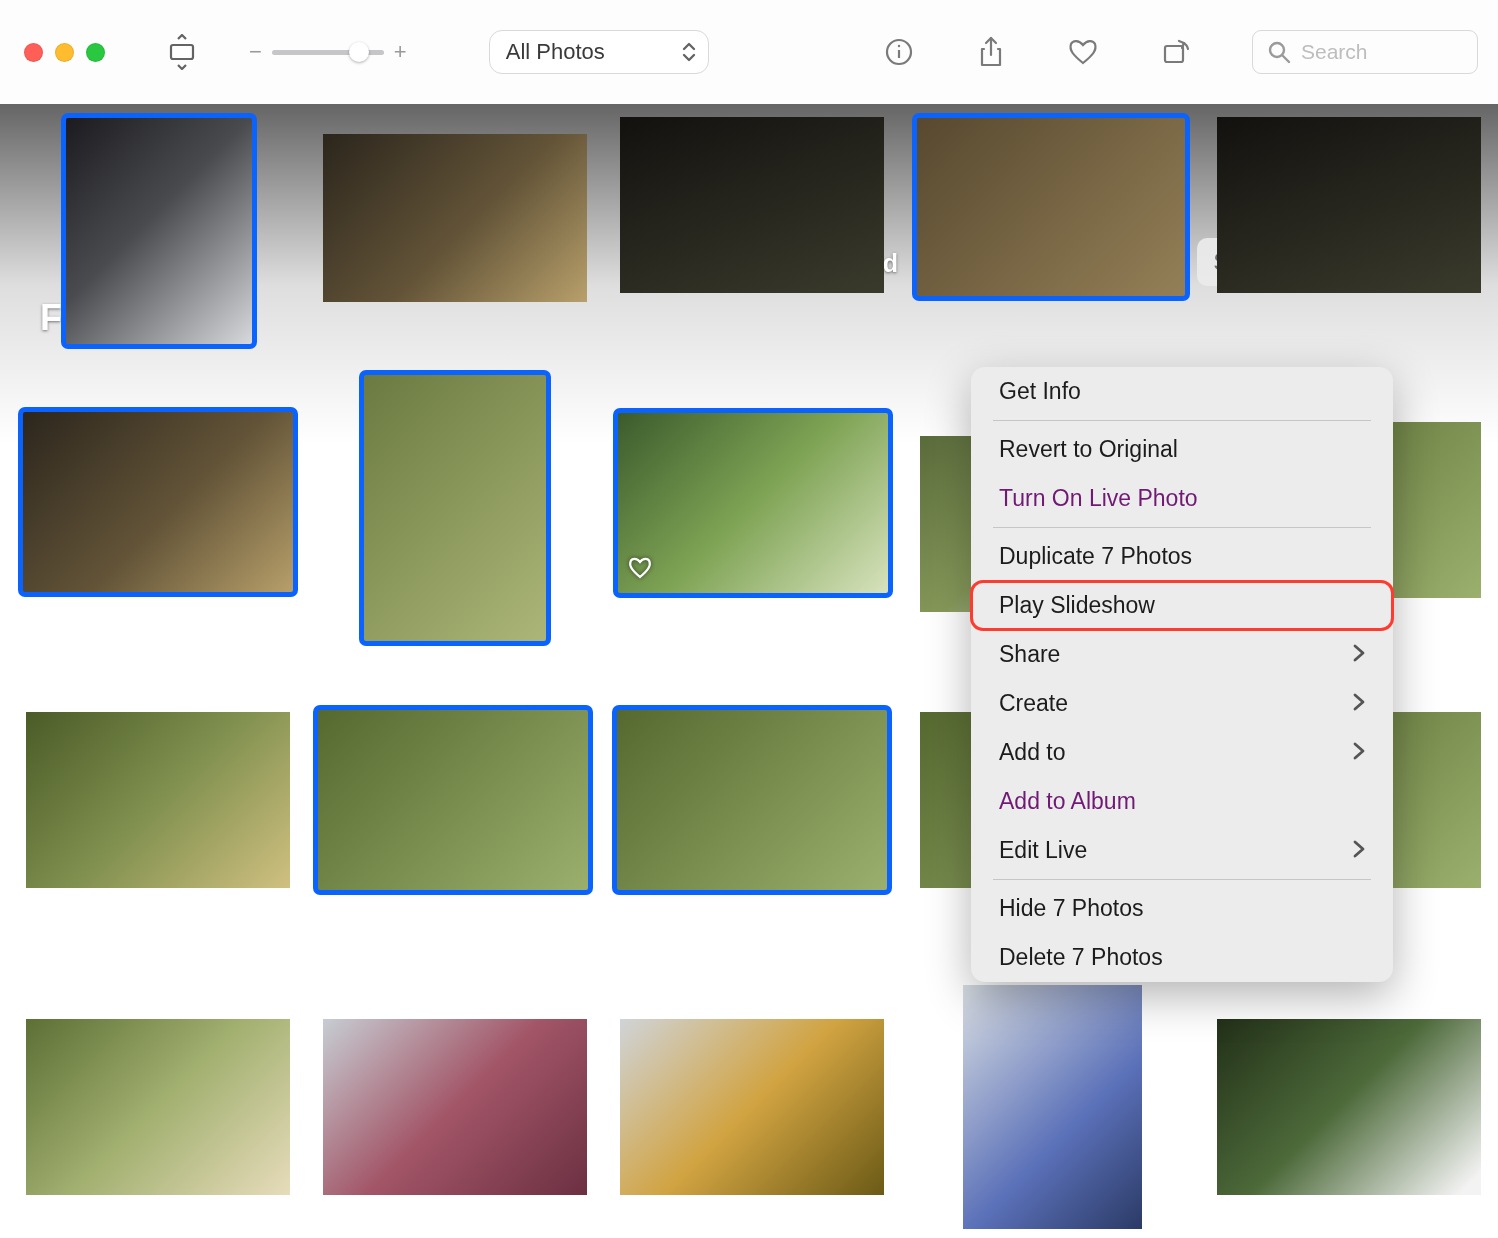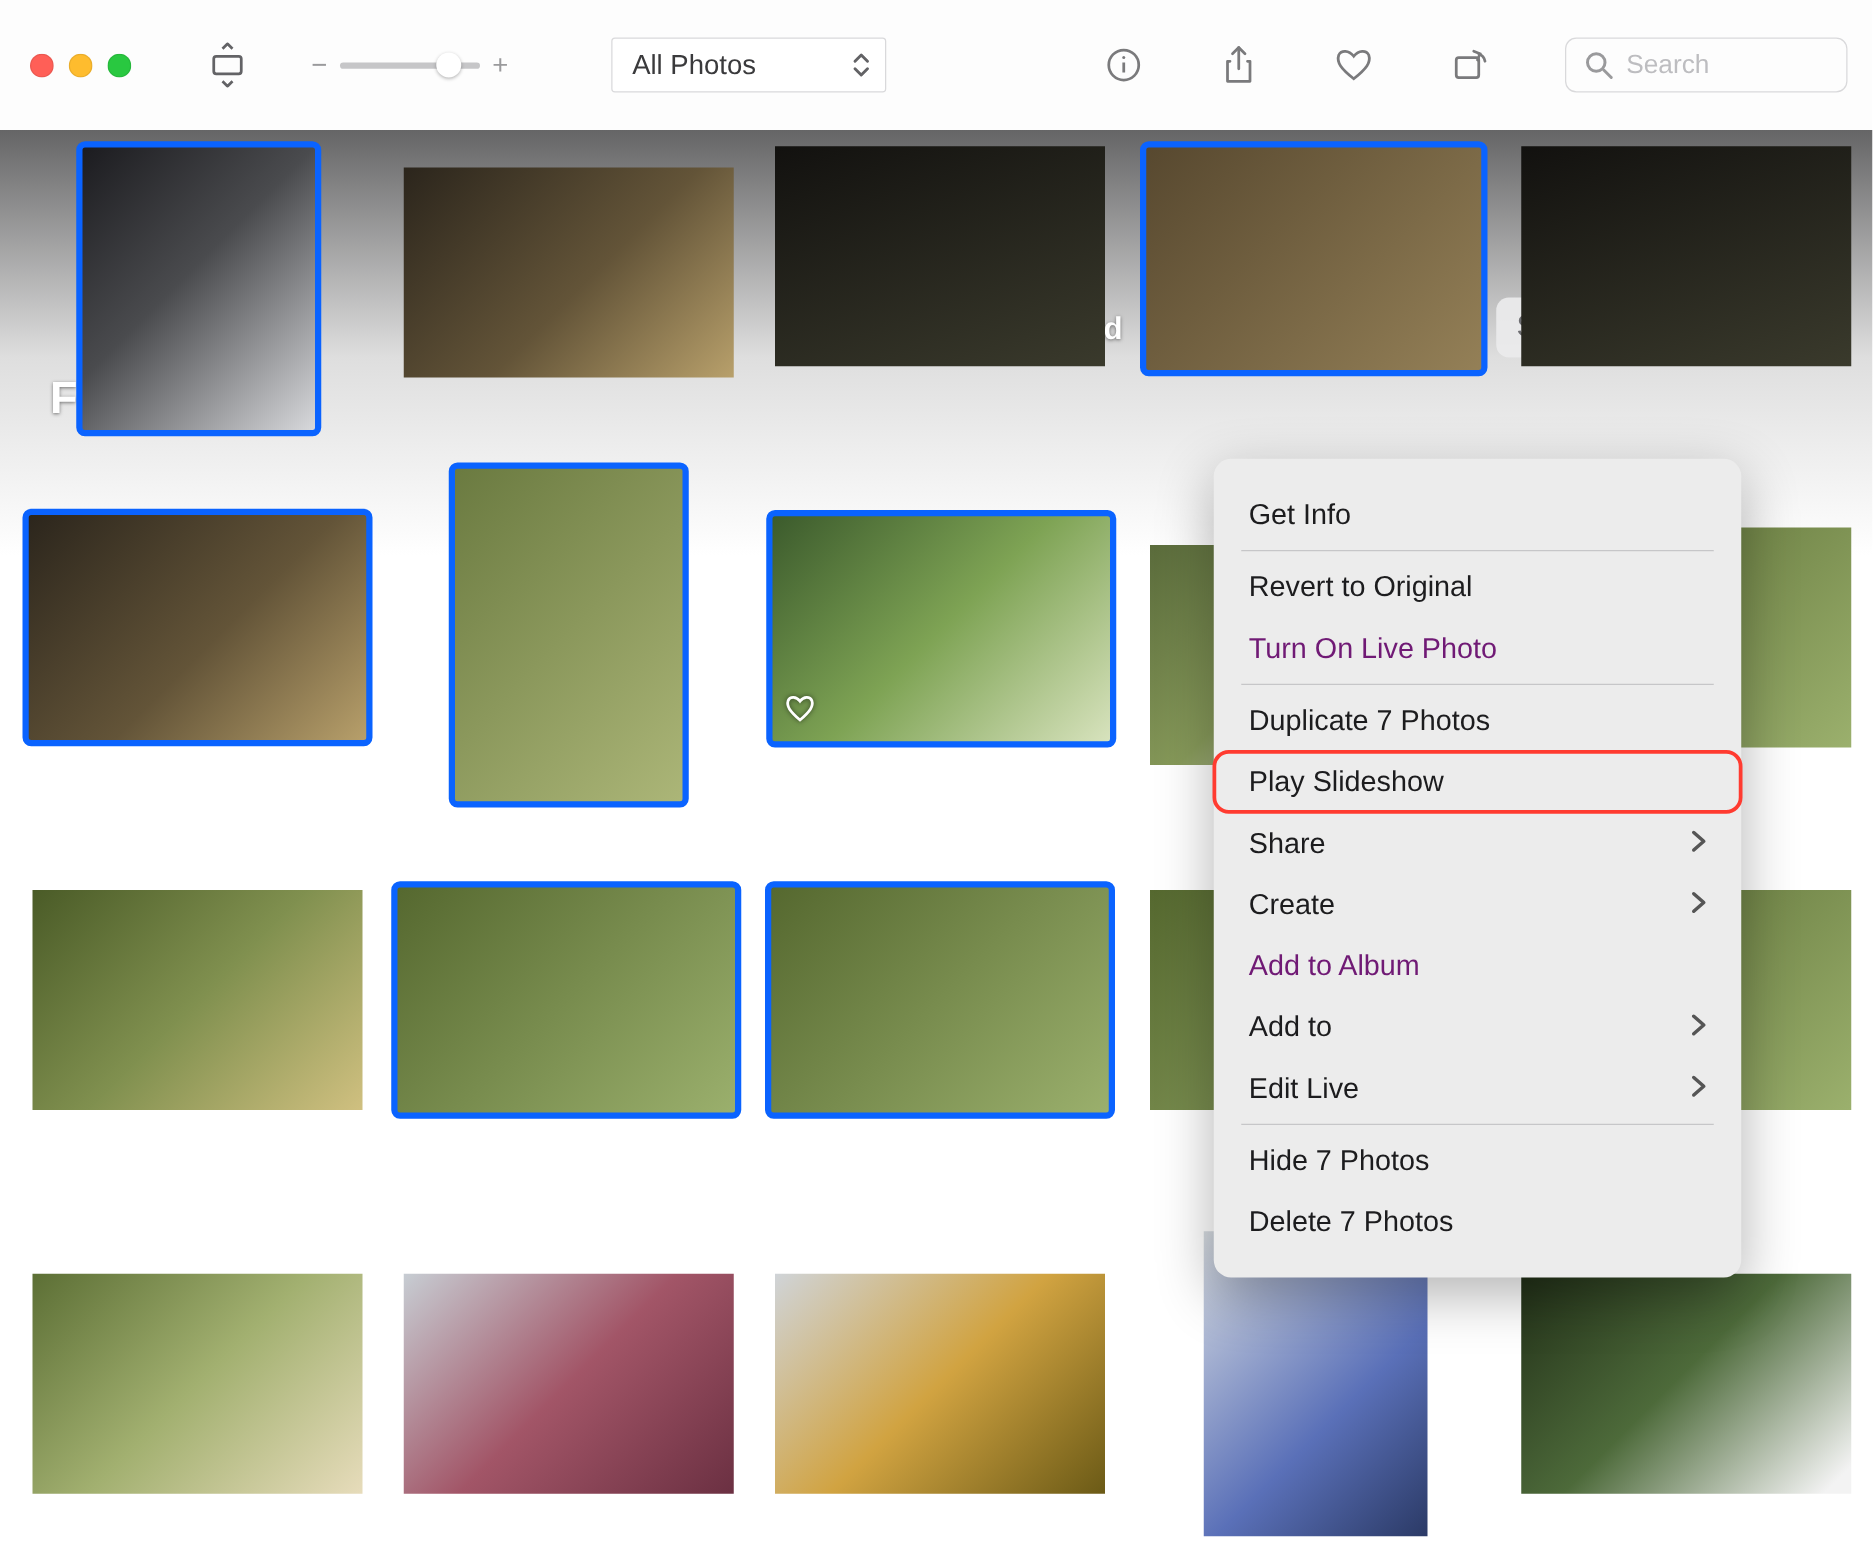--- a/index.html
+++ b/index.html
@@ -26,21 +26,21 @@
   .tl.yellow { background: #febc2e; border: 0.5px solid rgba(0,0,0,0.08);}
   .tl.green { background: #29c840; border: 0.5px solid rgba(0,0,0,0.08);}
   .tb-icon { color: #7a7a7c; display: inline-flex; align-items: center; justify-content: center; }
   .aspect-toggle { margin-right: 30px; }
   .zoom-row { display: flex; align-items: center; gap: 10px; margin-right: 70px;}
   .zoom-sign { color: #9a9a9c; font-size: 22px; }
   .zoom-track { width: 112px; height: 5px; background: #c6c6c8; border-radius: 3px; position: relative; }
   .zoom-thumb { position: absolute; top: 50%; left: 78%; transform: translate(-50%,-50%); width: 20px; height: 20px; background: #fff; border-radius: 50%; box-shadow: 0 1px 3px rgba(0,0,0,0.3);}
   .view-select {
     display: flex; align-items: center; justify-content: space-between;
-    height: 44px; border: 1px solid #d9d9db; border-radius: 3px;
+    height: 44px; border: 1px solid #d9d9db; border-radius: 13px;
     padding: 0 12px 0 16px; font-size: 22px; color: #3a3a3c; width: 220px;
     background: #fff;
   }
   .spacer { flex: 1; }
   .tb-btn { width: 50px; display: flex; align-items: center; justify-content: center;}
   .search-box {
     display: flex; align-items: center; gap: 10px;
     height: 44px; border: 1px solid #d9d9db; border-radius: 9px;
     padding: 0 14px; width: 226px; margin-left: 40px;
   }
@@ -83,21 +83,21 @@
     filter: drop-shadow(0 0 2px rgba(0,0,0,0.6));
   }
 
   
   .context-menu {
     position: absolute; left: 971px; top: 263px;
     width: 422px;
     background: #ececec;
     border-radius: 14px;
     box-shadow: 0 14px 45px rgba(0,0,0,0.3);
-    padding: 20px 0;
+    padding: 0 0;
   }
   .cm-item {
     padding: 11px 28px;
     font-size: 23px; color: #1c1c1e;
     display: flex; align-items: center; justify-content: space-between;
   }
   .cm-item.disabled { color: #701a75; }
   .cm-sep { height: 1px; background: #c6c6c8; margin: 4px 22px; }
   .cm-item .chev { color: #555; }
   .highlight-box { outline: 3px solid #ff3b30; outline-offset: -2px; border-radius: 12px;}
@@ -279,31 +279,31 @@
       </span>
     </div>
     <div class="cm-item">
       <span>Create</span>
       <span class="chev">
         <svg width="12" height="18" viewBox="0 0 12 18" fill="none" stroke="#555" stroke-width="2.8" stroke-linecap="round" stroke-linejoin="round">
             <polyline points="2,2 10,9 2,16"></polyline>
           </svg>
       </span>
     </div>
-    <div class="cm-item disabled">
-        <span>Add to Album</span>
-      </div>
     <div class="cm-item">
       <span>Add to</span>
       <span class="chev">
         <svg width="12" height="18" viewBox="0 0 12 18" fill="none" stroke="#555" stroke-width="2.8" stroke-linecap="round" stroke-linejoin="round">
             <polyline points="2,2 10,9 2,16"></polyline>
           </svg>
       </span>
     </div>
+    <div class="cm-item disabled">
+        <span>Add to Album</span>
+      </div>
     <div class="cm-item">
       <span>Edit Live</span>
       <span class="chev">
         <svg width="12" height="18" viewBox="0 0 12 18" fill="none" stroke="#555" stroke-width="2.8" stroke-linecap="round" stroke-linejoin="round">
             <polyline points="2,2 10,9 2,16"></polyline>
           </svg>
       </span>
     </div>
     <div class="cm-sep"></div>
     <div class="cm-item">

